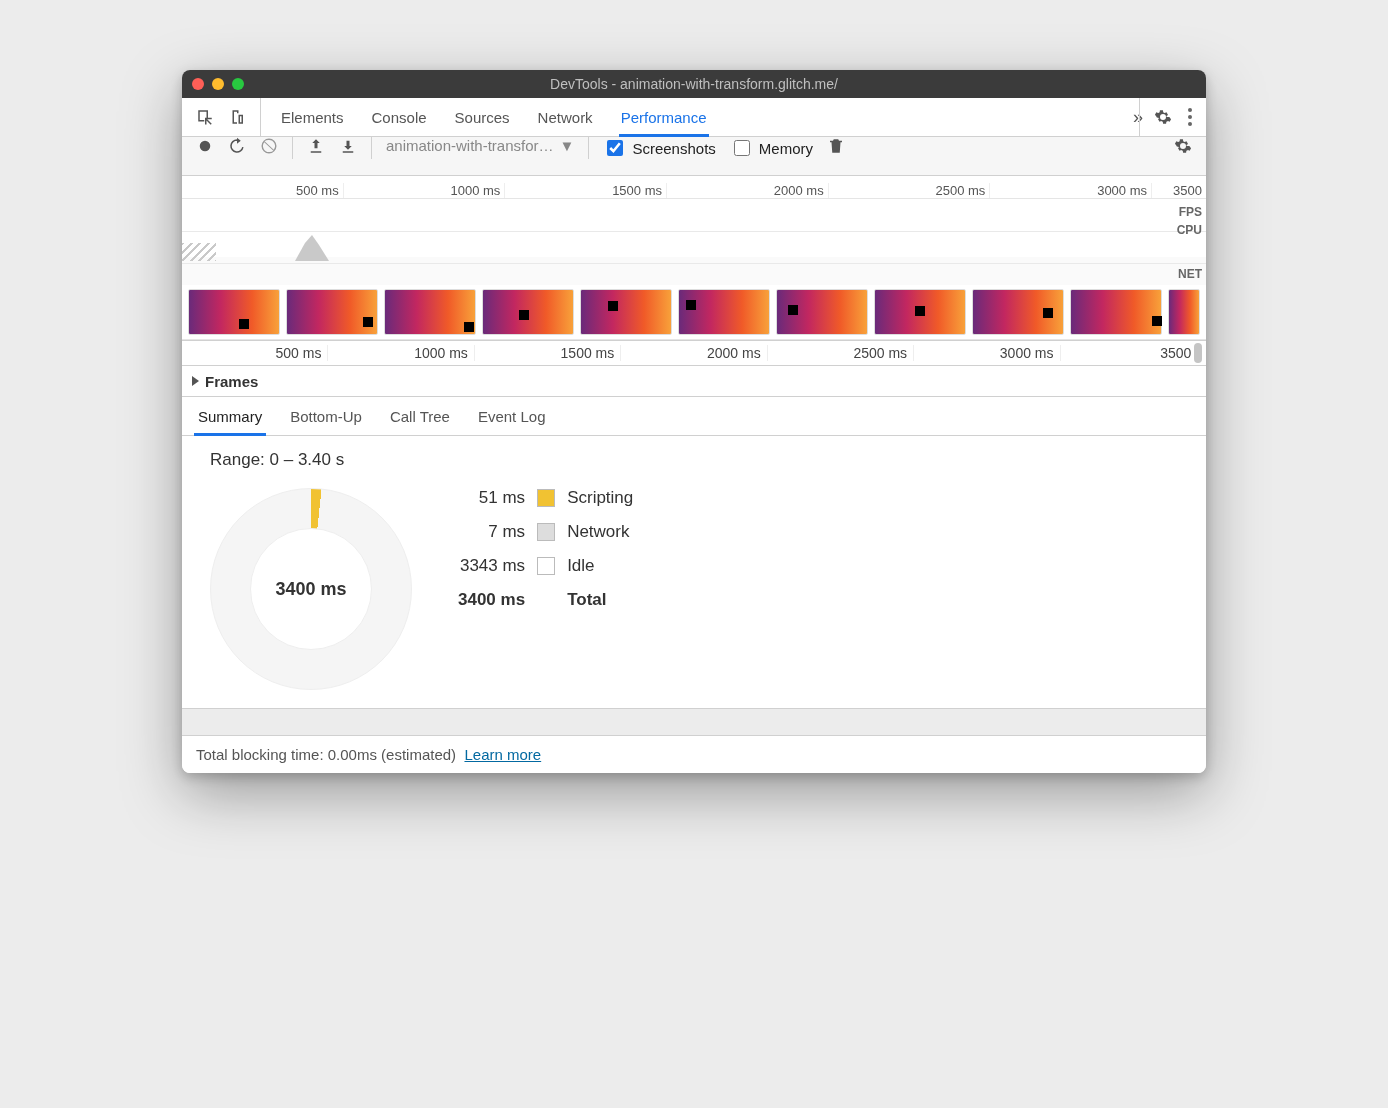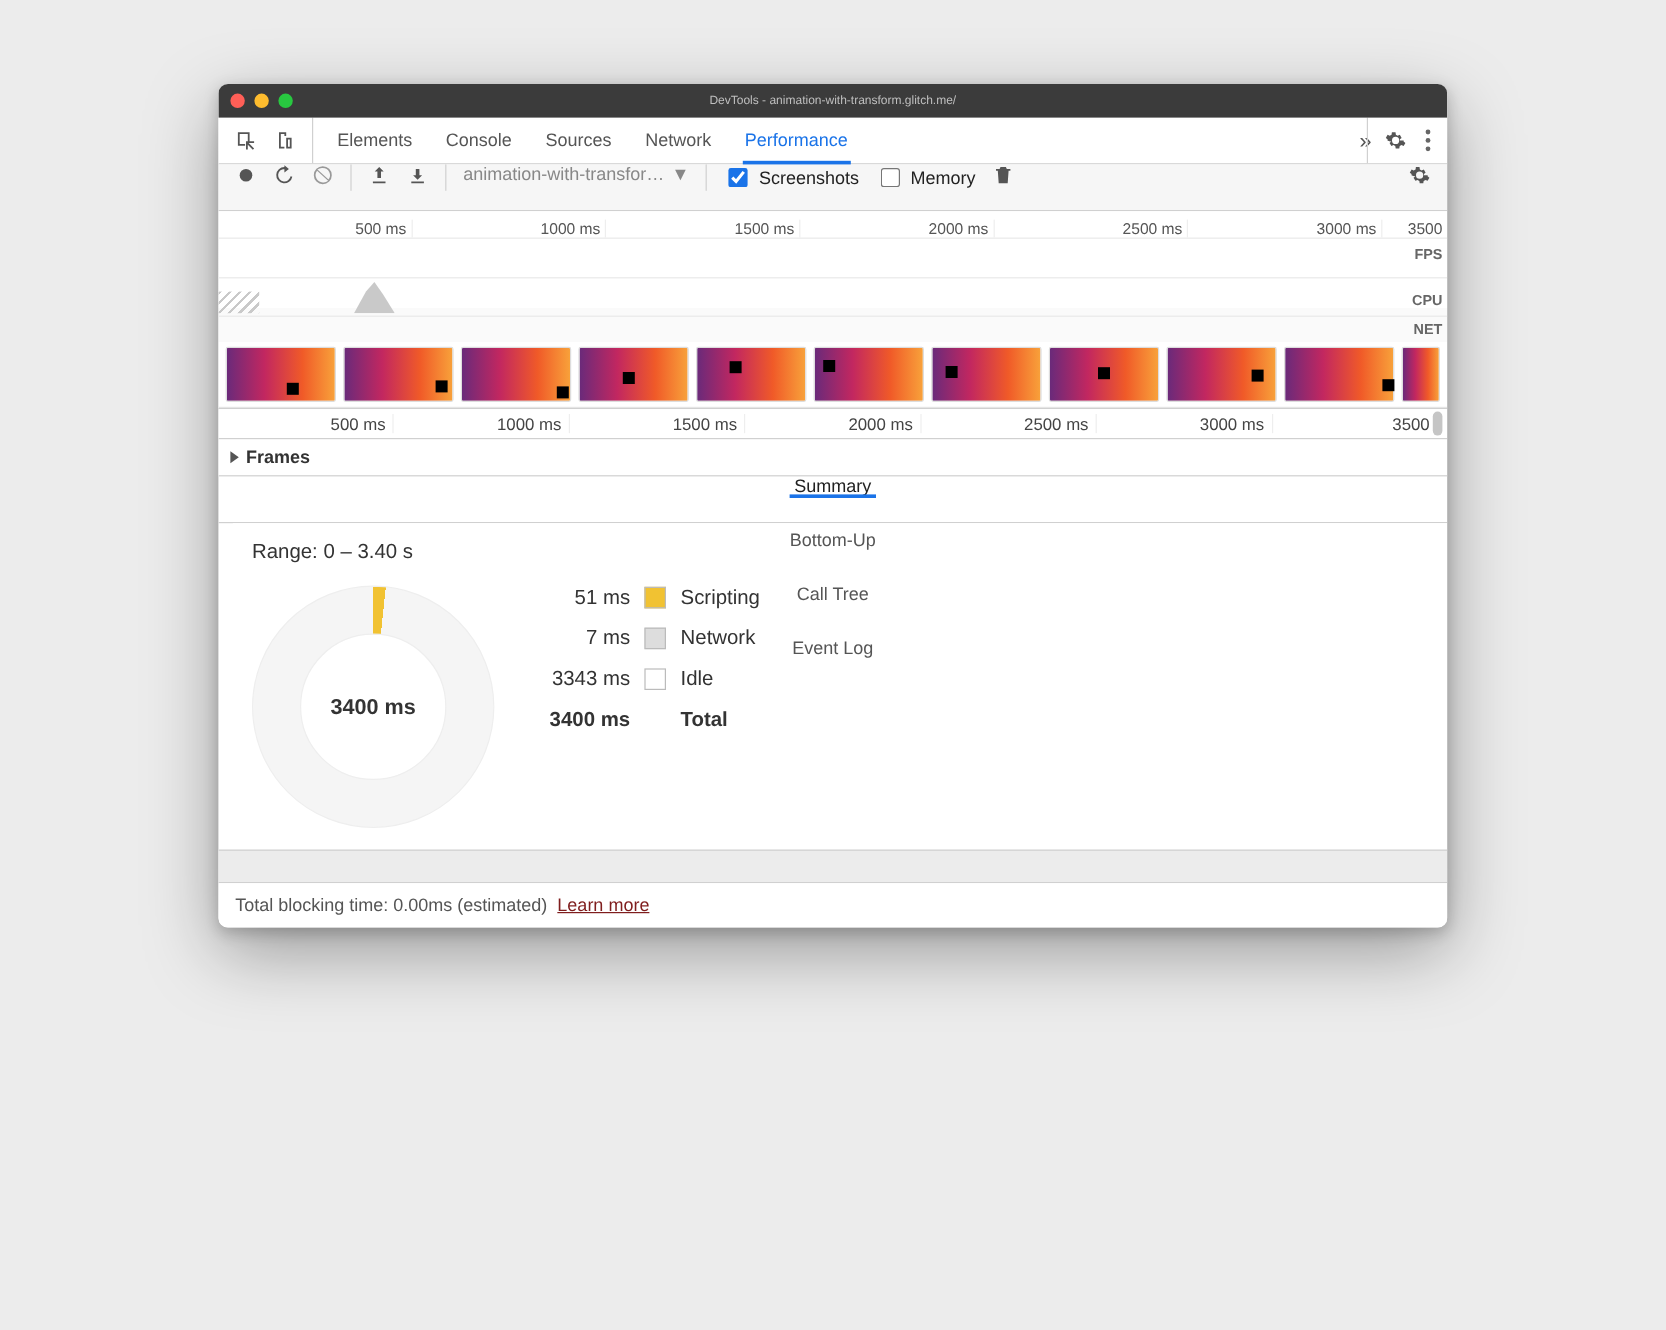--- a/index.html
+++ b/index.html
@@ -30,21 +30,21 @@
     background:var(--titlebar);height:28px;display:flex;align-items:center;
     position:relative;
   }
   .traffic{display:flex;gap:8px;margin-left:10px;}
   .dot{width:12px;height:12px;border-radius:50%;}
   .dot.red{background:#ff5f57;}
   .dot.yellow{background:#febc2e;}
   .dot.green{background:#28c840;}
   .titlebar-title{
     position:absolute;left:0;right:0;text-align:center;color:var(--titletext);
-    font-size:10px;pointer-events:none;
+    font-size:14px;pointer-events:none;
   }
   
   .tabstrip{
     display:flex;align-items:center;height:38px;border-bottom:1px solid var(--border);
     background:var(--bg);
   }
   .tabstrip .lead{display:flex;align-items:center;gap:14px;padding:0 14px;border-right:1px solid var(--border);height:100%;}
   .tabs{display:flex;gap:28px;padding:0 20px;color:#555;height:100%;flex:1;}
   .tabs .tab{cursor:pointer;height:100%;display:flex;align-items:center;position:relative;}
   .tabs .tab.active{color:var(--accent);}
@@ -66,21 +66,21 @@
   .toolbar .spacer{flex:1;}
   
   .overview{border-bottom:1px solid var(--border);position:relative;}
   .ruler{display:flex;height:22px;align-items:flex-end;font-size:13px;color:#555;background:#fff;border-bottom:1px solid var(--light-border);}
   .ruler .tick{flex:1;text-align:right;padding-right:4px;border-left:1px solid #eee;}
   .ruler .tick:first-child{border-left:none;}
   .ruler .last{flex:0 0 50px;}
   .lanes{position:relative;height:86px;background:linear-gradient(#fff 0 58px,#fafafa 58px 100%);}
   .lane-label{position:absolute;right:4px;font-size:12px;font-weight:700;color:#666;margin-left:43px;}
   .lane-label.fps{top:6px;}
-  .lane-label.cpu{top:44px;}
+  .lane-label.cpu{top:24px;}
   .lane-label.net{top:68px;}
   .lane-sep{position:absolute;left:0;right:0;height:1px;background:#e9e9e9;}
   .lane-sep.s1{top:32px;}
   .lane-sep.s2{top:64px;}
   .cpu-bump{position:absolute;left:11%;top:36px;width:34px;height:26px;}
   .hatch{position:absolute;left:0;top:44px;width:34px;height:18px;
     background:repeating-linear-gradient(135deg,#c9c9c9 0 2px,transparent 2px 6px);}
   
   .filmstrip{display:flex;gap:6px;padding:4px 6px;background:#fff;border-bottom:1px solid var(--light-border);}
   .frame{flex:1;height:44px;position:relative;border:1px solid #ddd;border-radius:2px;
@@ -88,21 +88,21 @@
   .frame .blk{position:absolute;width:10px;height:10px;background:#000;}
   .frame.last{flex:0 0 30px;}
   
   .ruler2{display:flex;height:24px;align-items:center;font-size:14px;color:#444;background:#fff;border-bottom:1px solid var(--border);}
   .ruler2 .tick{flex:1;text-align:right;padding-right:6px;border-left:1px solid #eee;}
   .ruler2 .tick:first-child{border-left:none;}
   
   .frames-row{display:flex;align-items:center;height:30px;padding:0 10px;background:#fff;border-bottom:1px solid var(--border);gap:6px;color:#333;font-weight:600;}
   .tri{display:inline-block;width:0;height:0;border-left:7px solid #555;border-top:5px solid transparent;border-bottom:5px solid transparent;}
   
-  .subtabs{display:flex;gap:28px;height:38px;align-items:center;padding:0 16px;border-bottom:1px solid var(--border);color:#555;flex-direction:column;}
+  .subtabs{display:flex;gap:28px;height:38px;align-items:center;padding:0 16px;border-bottom:1px solid var(--border);color:#555;}
   .subtabs .tab{cursor:pointer;height:100%;display:flex;align-items:center;position:relative;}
   .subtabs .tab.active{color:#222;font-weight:400;}
   .subtabs .tab.active::after{content:"";position:absolute;left:-4px;right:-4px;bottom:-1px;height:3px;background:var(--accent);}
   
   .summary{padding:14px 16px 20px 16px;background:#fff;margin-left:12px;}
   .range{font-size:17px;color:#333;margin-bottom:18px;}
   .sum-body{display:flex;align-items:flex-start;gap:48px;}
   .donut-wrap{position:relative;width:200px;height:200px;}
   .donut{width:200px;height:200px;border-radius:50%;
     background:conic-gradient(#f1c232 0deg 6deg,#f5f5f5 6deg 360deg);
@@ -113,21 +113,21 @@
   .legend .t{text-align:right;}
   .legend .sw{width:16px;height:16px;border:1px solid #bbb;}
   .legend .scripting{background:#f1c232;}
   .legend .system{background:#ddd;}
   .legend .idle{background:#fff;}
   .legend .total-row{font-weight:700;}
   
   .graystrip{height:26px;background:#ececec;border-top:1px solid var(--border);border-bottom:1px solid var(--border);}
   
   .footer{padding:10px 14px;color:#555;background:#fff;}
-  .footer a{color:#7f1d1d;text-decoration:underline;cursor:pointer;}
+  .footer a{color:#0369a1;text-decoration:underline;cursor:pointer;}
   
   .morebtn{font-size:18px;letter-spacing:-4px;color:#555;}
   .vdots{width:4px;display:flex;flex-direction:column;gap:3px;}
   .vdots span{width:4px;height:4px;border-radius:50%;background:#666;}
   .scroll-thumb{position:absolute;right:4px;width:8px;height:20px;background:#c5c5c5;border-radius:4px;}
 </style>
 </head>
 <body>
 
 <div class="window">

